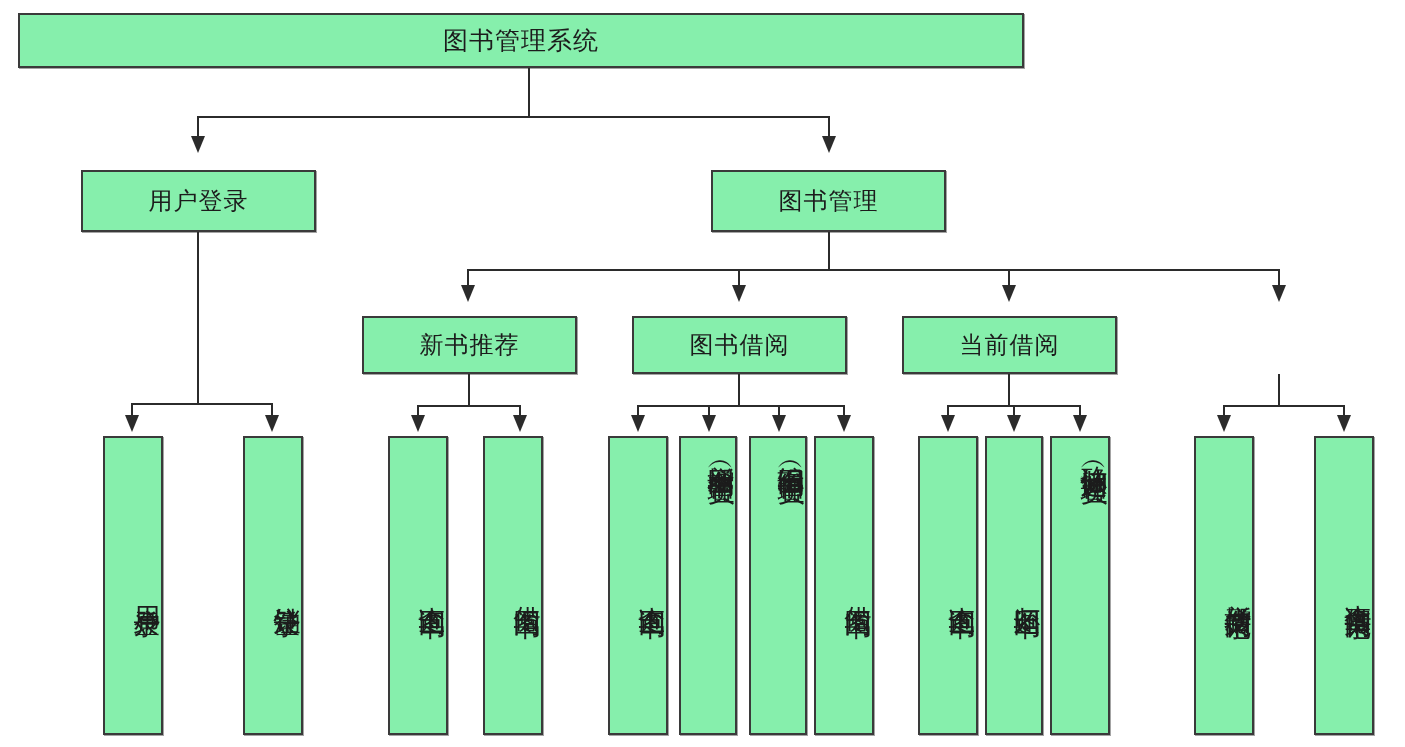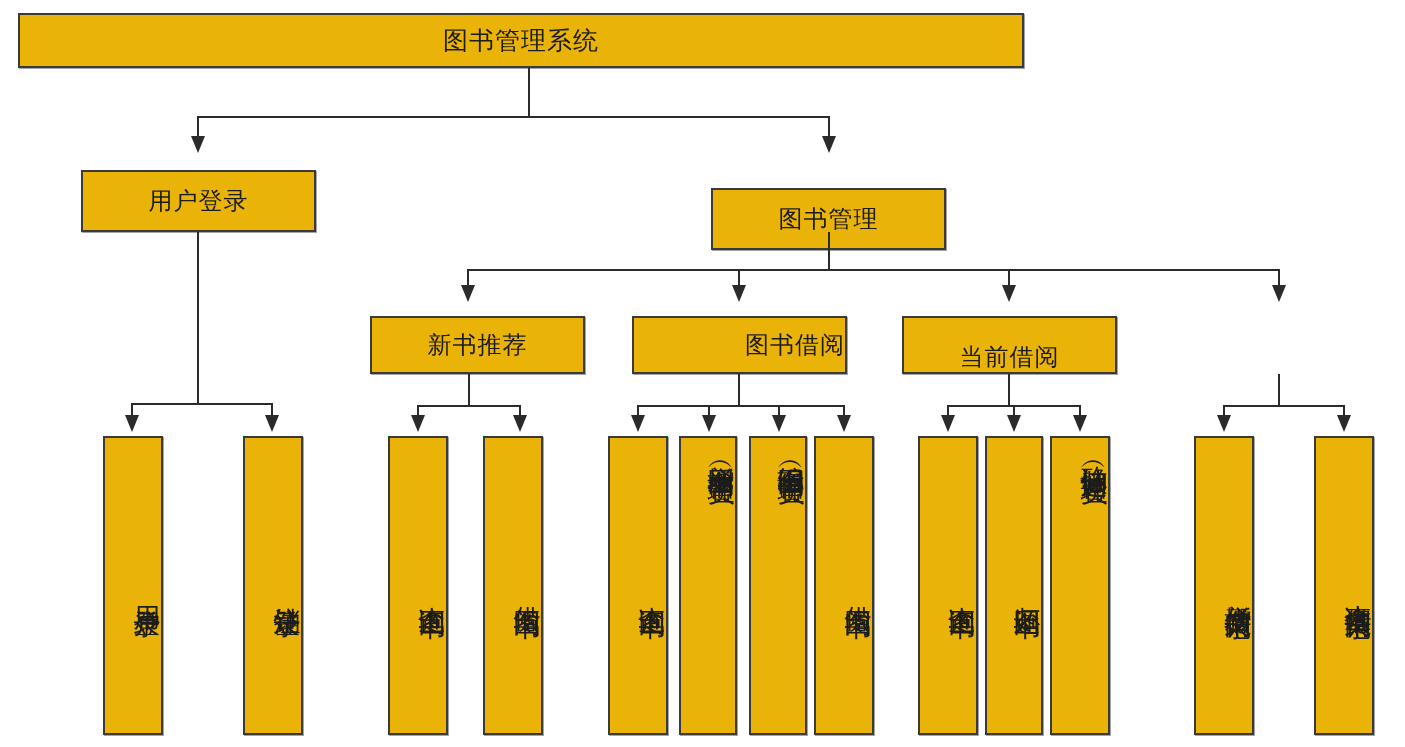--- a/index.html
+++ b/index.html
@@ -14,21 +14,21 @@
     position: relative;
     width: 1405px;
     height: 747px;
     background: #ffffff;
     overflow: hidden;
   }
   .node {
     position: absolute;
     box-sizing: border-box;
     border: 2px solid #3a3a3a;
-    background: #eab308;
+    background: #86efac;
     display: flex;
     align-items: center;
     justify-content: center;
     color: #1c1c1c;
     box-shadow: 1px 1px 0 rgba(90,90,90,0.55);
   }
   .node.horiz {
     font-size: 24px;
     letter-spacing: 1px;
     line-height: 1.2;
@@ -90,21 +90,21 @@
   <div class="edge h" style="left:198px; top:116px; width:632px; height:2px;"></div>
 
   <div class="edge v" style="left:197px; top:116px; width:2px; height:22px;"></div>
   <div class="arrow" style="left:191px; top:136px;"></div>
   <div class="edge v" style="left:828px; top:116px; width:2px; height:22px;"></div>
   <div class="arrow" style="left:822px; top:136px;"></div>
 
   <div class="node horiz" style="left:81px; top:170px; width:235px; height:62px;">
     <span>用户登录</span>
   </div>
-  <div class="node horiz" style="left:711px; top:170px; width:235px; height:62px;margin-top:18px;">
+  <div class="node horiz" style="left:711px; top:170px; width:235px; height:62px;">
     <span>图书管理</span>
   </div>
 
   <div class="edge v" style="left:197px; top:232px; width:2px; height:172px;"></div>
   <div class="edge h" style="left:132px; top:403px; width:140px; height:2px;"></div>
   <div class="edge v" style="left:131px; top:403px; width:2px; height:14px;"></div>
   <div class="arrow" style="left:125px; top:415px;"></div>
   <div class="edge v" style="left:271px; top:403px; width:2px; height:14px;"></div>
   <div class="arrow" style="left:265px; top:415px;"></div>
 
@@ -112,27 +112,27 @@
   <div class="edge h" style="left:468px; top:269px; width:812px; height:2px;"></div>
   <div class="edge v" style="left:467px; top:269px; width:2px; height:18px;"></div>
   <div class="arrow" style="left:461px; top:285px;"></div>
   <div class="edge v" style="left:738px; top:269px; width:2px; height:18px;"></div>
   <div class="arrow" style="left:732px; top:285px;"></div>
   <div class="edge v" style="left:1008px; top:269px; width:2px; height:18px;"></div>
   <div class="arrow" style="left:1002px; top:285px;"></div>
   <div class="edge v" style="left:1278px; top:269px; width:2px; height:18px;"></div>
   <div class="arrow" style="left:1272px; top:285px;"></div>
 
-  <div class="node horiz" style="left:370px; top:316px; width:215px; height:58px;">
+  <div class="node horiz" style="left:362px; top:316px; width:215px; height:58px;">
     <span>新书推荐</span>
   </div>
-  <div class="node horiz" style="left:632px; top:316px; width:215px; height:58px;justify-content:flex-end;">
+  <div class="node horiz" style="left:632px; top:316px; width:215px; height:58px;">
     <span>图书借阅</span>
   </div>
-  <div class="node horiz" style="left:902px; top:316px; width:215px; height:58px;align-items:flex-end;">
+  <div class="node horiz" style="left:902px; top:316px; width:215px; height:58px;">
     <span>当前借阅</span>
   </div>
 
   <div class="edge v" style="left:468px; top:374px; width:2px; height:32px;"></div>
   <div class="edge h" style="left:417px; top:405px; width:103px; height:2px;"></div>
   <div class="edge v" style="left:417px; top:405px; width:2px; height:12px;"></div>
   <div class="arrow" style="left:411px; top:415px;"></div>
   <div class="edge v" style="left:519px; top:405px; width:2px; height:12px;"></div>
   <div class="arrow" style="left:513px; top:415px;"></div>
 

